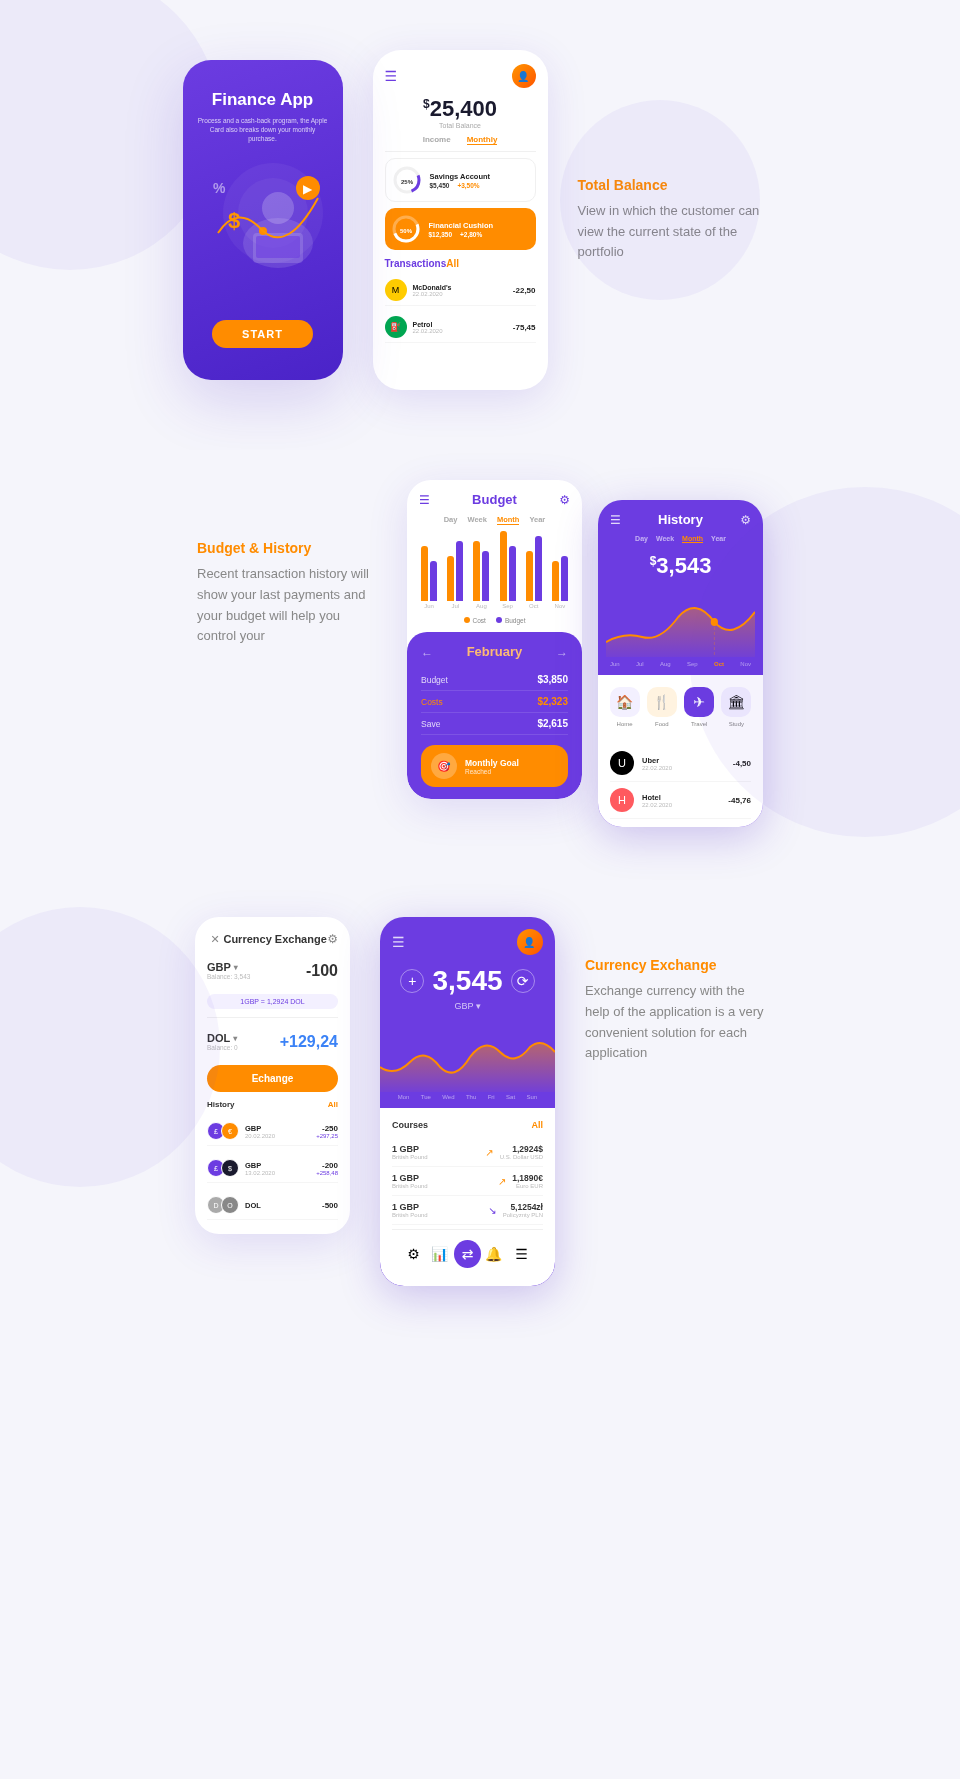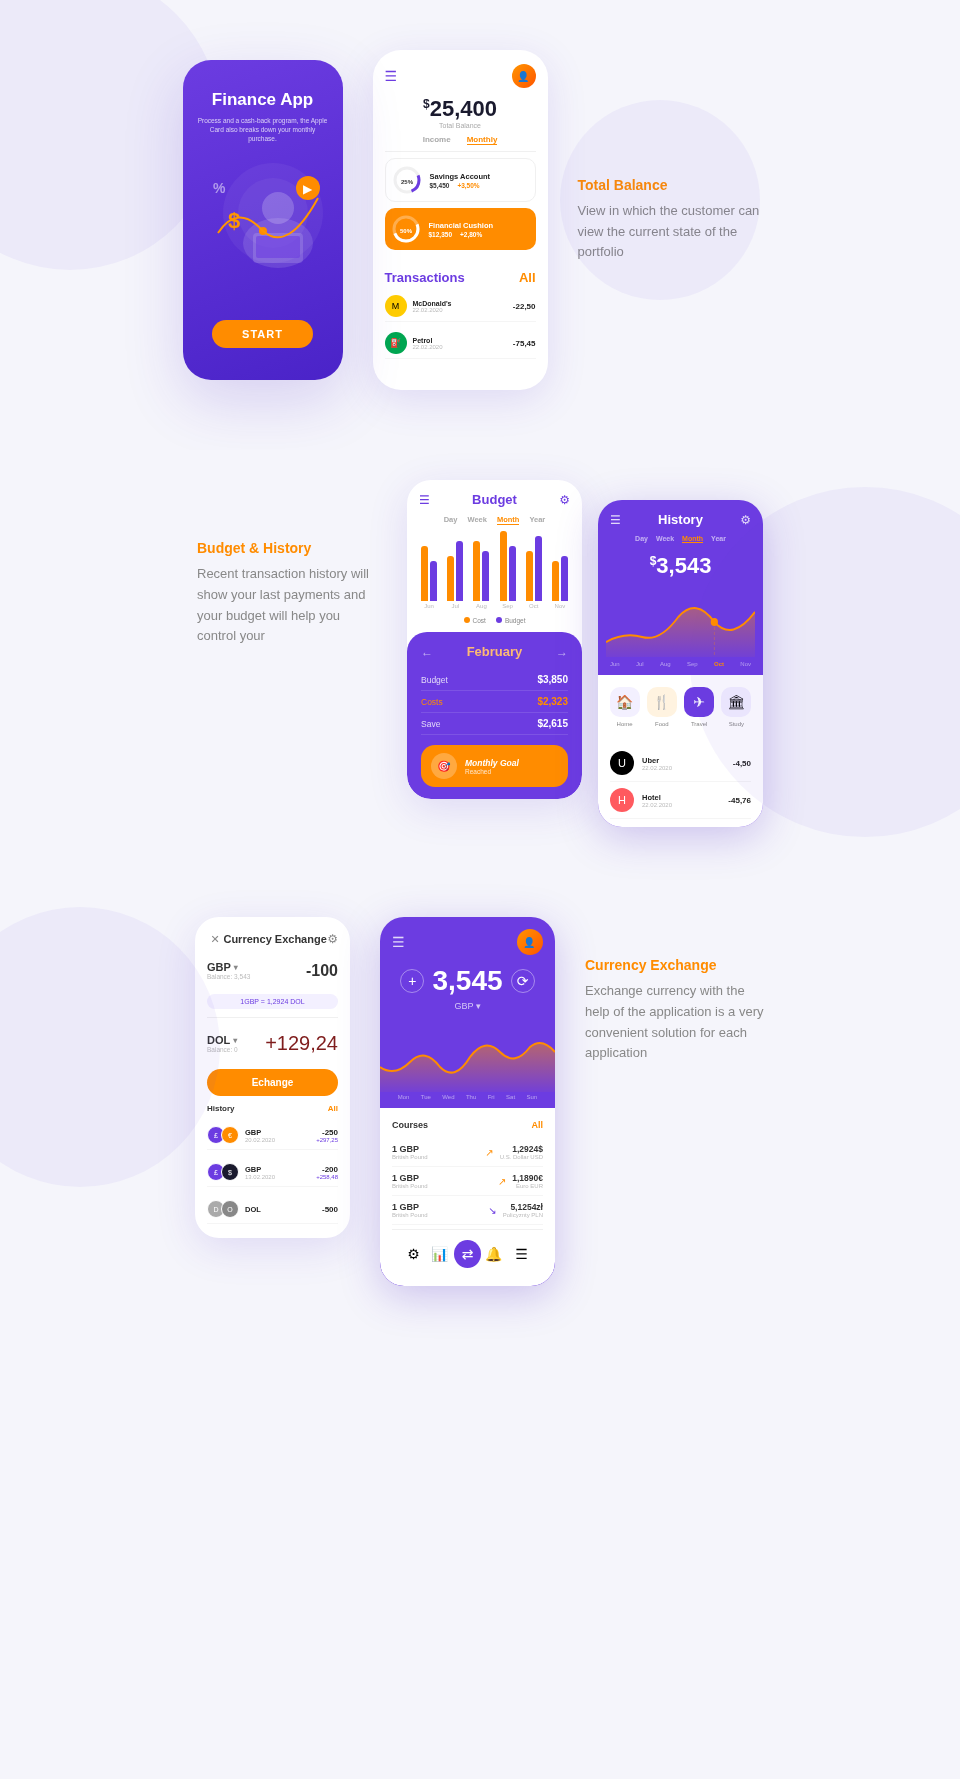--- a/index.html
+++ b/index.html
@@ -145,25 +145,24 @@
       align-items: center;
       gap: 8px;
       padding: 6px 6px;
     }
     .orange-row .account-name { color: #fff; }
     .orange-row .account-detail span { color: #fff; }
     .orange-row .account-detail { color: rgba(255,255,255,0.8); }
 
     .transactions-header {
       display: flex;
-      justify-content: space-between;
-      font-size: 13px;
+      font-size: 10px;
       font-weight: 700;
       color: #6c3ce1;
-      margin-top: 14px;
+      margin-top: 2px;
     }
     .transactions-header span:last-child { color: #ff8c00; }
 
     .txn-row {
       display: flex;
       align-items: center;
       gap: 6px;
       padding: 4px 0;
       border-bottom: 1px solid #f5f5f5;
     }
@@ -315,21 +314,21 @@
       align-items: center;
       gap: 8px;
     }
     .goal-icon {
       width: 26px; height: 26px;
       background: rgba(255,255,255,0.25);
       border-radius: 50%;
       display: flex; align-items: center; justify-content: center;
       font-size: 11px;
     }
-    .goal-text { color: #fff; font-size: 8.5px; font-weight: 700; font-style: italic; }
+    .goal-text { color: #fff; font-size: 8.5px; font-weight: 700; }
     .goal-sub { color: rgba(255,255,255,0.8); font-size: 6.5px; }
 
     
     .history-phone {
       width: 165px;
       background: #6c3ce1;
       border-radius: 24px;
       box-shadow: 0 10px 40px rgba(80,40,200,0.25);
       overflow: hidden;
       margin-top: 20px;
@@ -464,21 +463,21 @@
     }
     .currency-row {
       display: flex;
       align-items: center;
       justify-content: space-between;
       padding: 6px 0;
     }
     .currency-left { display: flex; flex-direction: column; }
     .currency-code { font-size: 11px; font-weight: 700; color: #333; display: flex; align-items: center; gap: 3px; }
     .currency-balance { font-size: 6.5px; color: #bbb; }
-    .currency-amount-pos { font-size: 20px; font-weight: 400; color: #7f1d1d; }
+    .currency-amount-pos { font-size: 16px; font-weight: 700; color: #3b82f6; }
     .currency-amount-neg { font-size: 16px; font-weight: 800; color: #333; }
     .rate-bar {
       background: #f3f0ff;
       border-radius: 20px;
       padding: 4px 10px;
       font-size: 7px;
       color: #6c3ce1;
       text-align: center;
     }
     .exchange-divider { height: 1px; background: #f0f0f0; }

